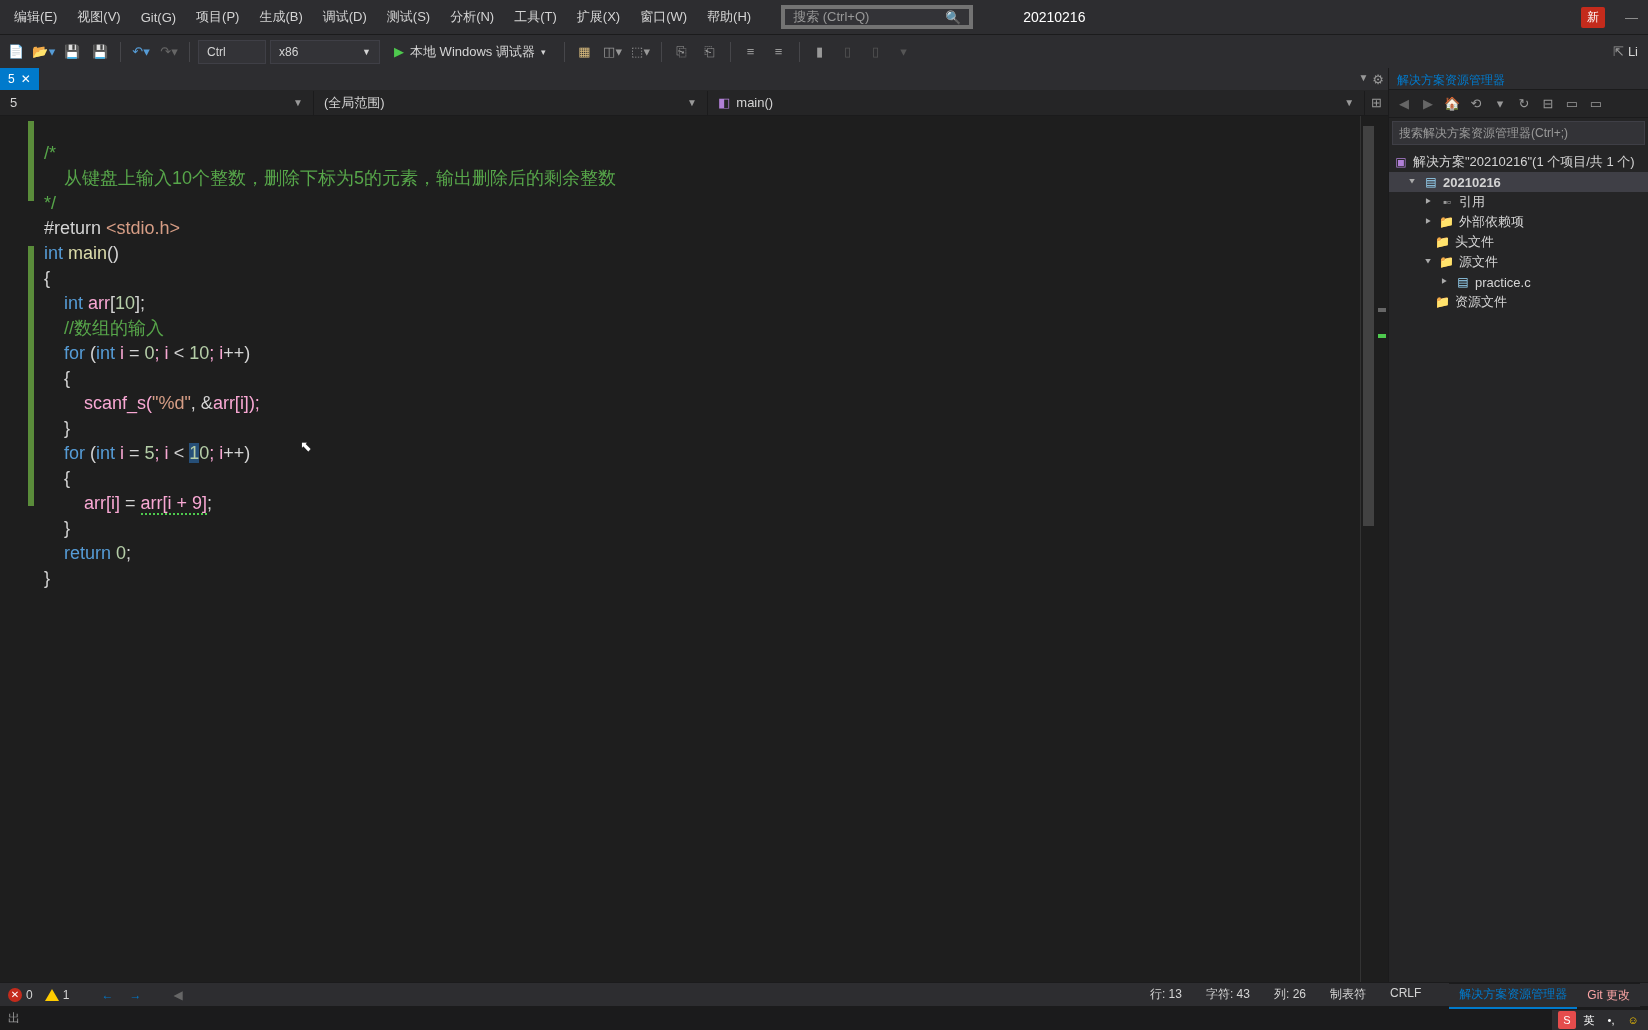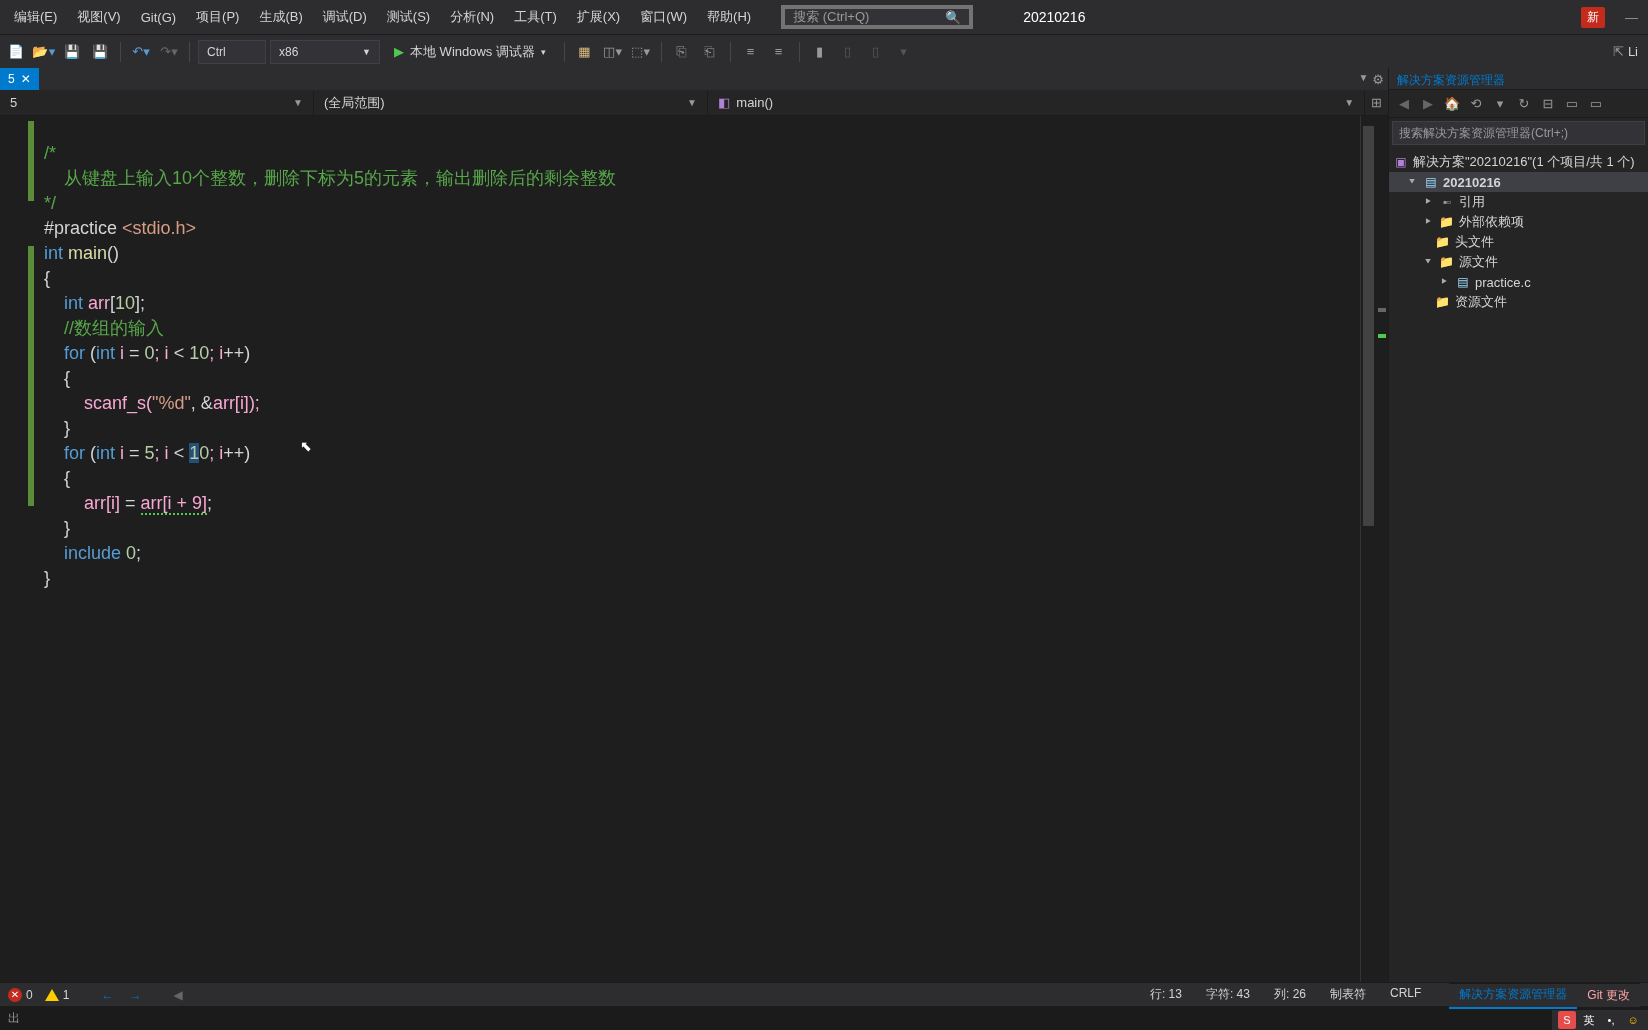--- a/index.html
+++ b/index.html
@@ -198,34 +198,34 @@
       <div class="green-bar" style="top:5px;height:80px;"></div>
       <div class="green-bar" style="top:130px;height:260px;"></div>
       <div class="fold" style="top:8px;">−</div>
       <div class="fold" style="top:109px;">−</div>
       <div class="fold" style="top:210px;">−</div>
       <div class="fold" style="top:311px;">−</div>
       <div class="code">
 <span class="c-comment">/*</span>
 <span class="c-comment">    从键盘上输入10个整数，删除下标为5的元素，输出删除后的剩余整数</span>
 <span class="c-comment">*/</span>
-<span class="c-white">#practice </span><span class="c-string">&lt;stdio.h&gt;</span>
+<span class="c-white">#return </span><span class="c-string">&lt;stdio.h&gt;</span>
 <span class="c-keyword">int</span><span class="c-func"> main</span><span class="c-paren">()</span>
 <span class="c-paren">{</span>
 <span>    </span><span class="c-keyword">int</span><span class="c-ident"> arr</span><span class="c-paren">[</span><span class="c-num">10</span><span class="c-paren">];</span>
 <span class="c-comment">    //数组的输入</span>
 <span>    </span><span class="c-keyword">for</span><span> (</span><span class="c-keyword">int</span><span class="c-ident"> i </span><span>=</span><span> </span><span class="c-num">0</span><span class="c-ident">; i </span><span>&lt;</span><span> </span><span class="c-num">10</span><span class="c-ident">; i</span><span>++</span><span>)</span>
 <span class="c-paren">    {</span>
 <span class="c-ident">        scanf_s(</span><span class="c-string">"%d"</span><span>, </span><span>&amp;</span><span class="c-ident">arr[i]);</span>
 <span class="c-paren">    }</span>
 <span>    </span><span class="c-keyword">for</span><span> (</span><span class="c-keyword">int</span><span class="c-ident"> i </span><span>=</span><span> </span><span class="c-num">5</span><span class="c-ident">; i </span><span>&lt;</span><span> </span><span class="c-num sel">1</span><span class="c-num">0</span><span class="c-ident">; i</span><span>++</span><span>)</span>
 <span class="c-paren">    {</span>
 <span class="c-ident">        arr[i] </span><span>=</span><span> </span><span class="c-ident squiggle">arr[i + 9]</span><span>;</span>
 <span class="c-paren">    }</span>
-<span>    </span><span class="c-keyword">include</span><span> </span><span class="c-num">0</span><span>;</span>
+<span>    </span><span class="c-keyword">return</span><span> </span><span class="c-num">0</span><span>;</span>
 <span class="c-paren">}</span>
         <div class="cursor-ptr" style="top:318px;left:260px;">⬉</div>
       </div>
       <div class="vscroll">
           <div class="thumb"></div>
         </div>
       <div class="marker-col">
         <div class="mk" style="top:192px;background:#666;"></div>
         <div class="mk" style="top:218px;background:#4ec94e;"></div>
       </div>

